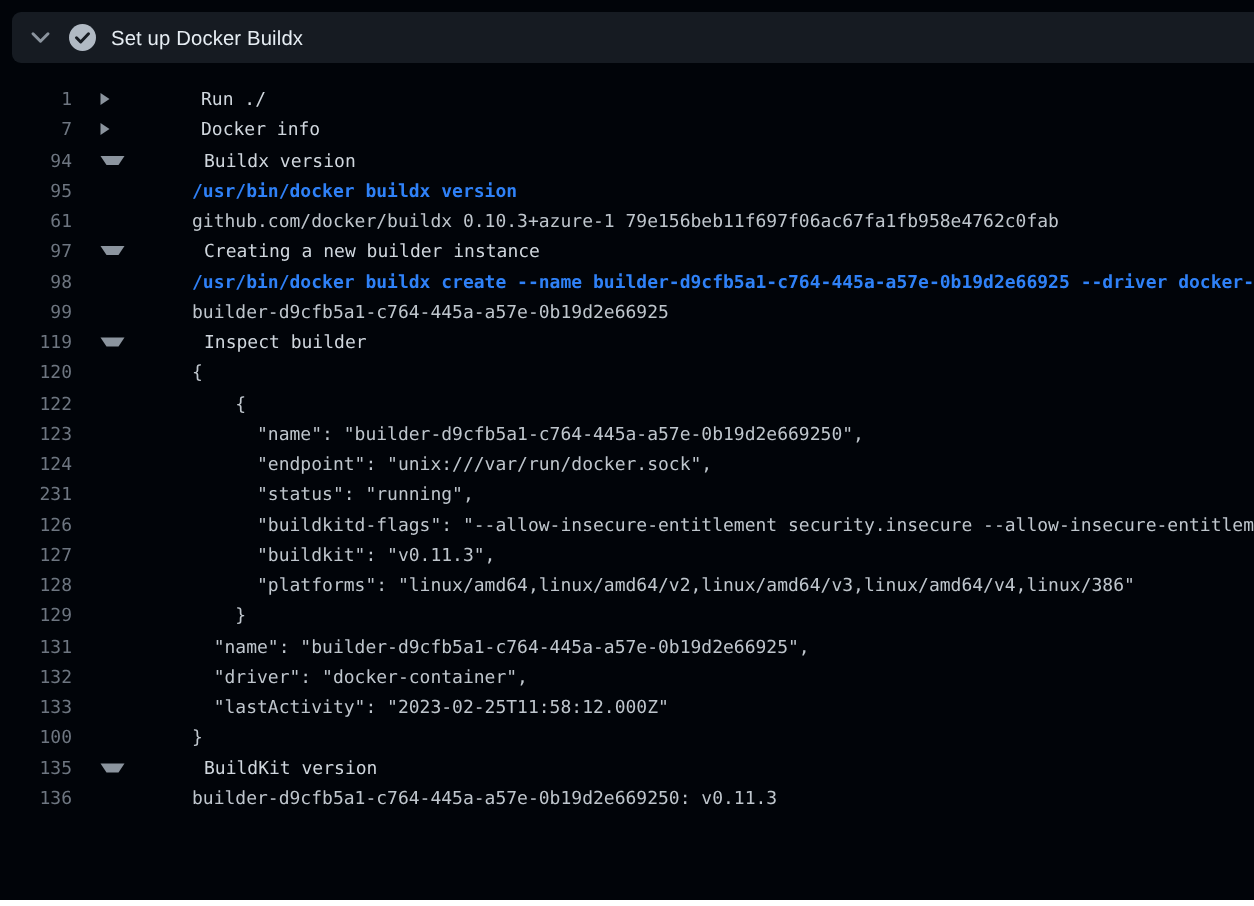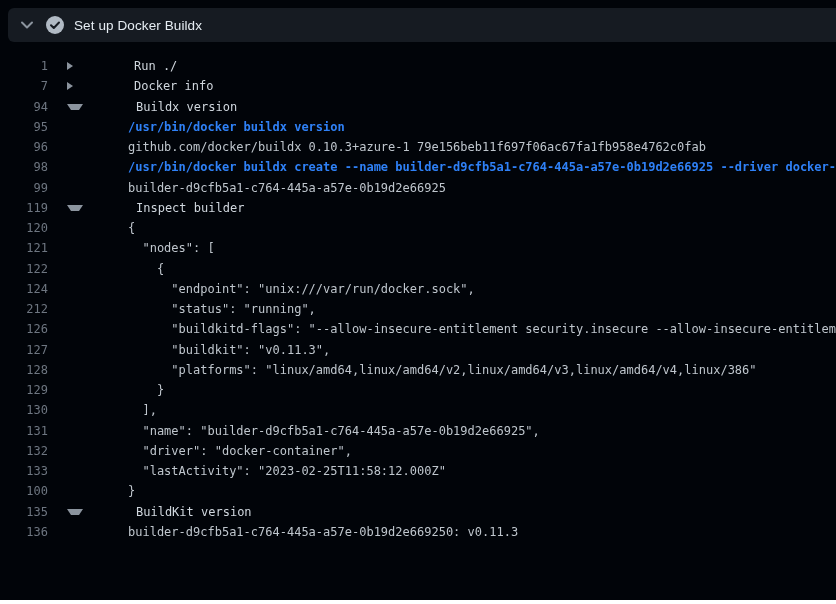--- a/index.html
+++ b/index.html
@@ -109,23 +109,28 @@
     <span class="num">94</span>
     <span class="arrow expanded"></span>
     <pre class="text">Buildx version</pre>
   </div>
       <div class="row kind-command">
     <span class="num">95</span>
     <span class="arrow"></span>
     <pre class="text">/usr/bin/docker buildx version</pre>
   </div>
       <div class="row kind-output">
-    <span class="num">96</span>
+    <span class="num">61</span>
     <span class="arrow"></span>
     <pre class="text">github.com/docker/buildx 0.10.3+azure-1 79e156beb11f697f06ac67fa1fb958e4762c0fab</pre>
+  </div>
+      <div class="row kind-group">
+    <span class="num">97</span>
+    <span class="arrow expanded"></span>
+    <pre class="text">Creating a new builder instance</pre>
   </div>
       <div class="row kind-command">
     <span class="num">98</span>
     <span class="arrow"></span>
     <pre class="text">/usr/bin/docker buildx create --name builder-d9cfb5a1-c764-445a-a57e-0b19d2e66925 --driver docker-container</pre>
   </div>
       <div class="row kind-output">
     <span class="num">99</span>
     <span class="arrow"></span>
     <pre class="text">builder-d9cfb5a1-c764-445a-a57e-0b19d2e66925</pre>
@@ -134,36 +139,36 @@
     <span class="num">119</span>
     <span class="arrow expanded"></span>
     <pre class="text">Inspect builder</pre>
   </div>
       <div class="row kind-output">
     <span class="num">120</span>
     <span class="arrow"></span>
     <pre class="text">{</pre>
   </div>
       <div class="row kind-output">
-    <span class="num">121</span>
-    <span class="arrow"></span>
-    <pre class="text">  "nodes": [</pre>
-  </div>
-      <div class="row kind-output">
     <span class="num">122</span>
     <span class="arrow"></span>
     <pre class="text">    {</pre>
   </div>
       <div class="row kind-output">
+    <span class="num">123</span>
+    <span class="arrow"></span>
+    <pre class="text">      "name": "builder-d9cfb5a1-c764-445a-a57e-0b19d2e669250",</pre>
+  </div>
+      <div class="row kind-output">
     <span class="num">124</span>
     <span class="arrow"></span>
     <pre class="text">      "endpoint": "unix:///var/run/docker.sock",</pre>
   </div>
       <div class="row kind-output">
-    <span class="num">212</span>
+    <span class="num">231</span>
     <span class="arrow"></span>
     <pre class="text">      "status": "running",</pre>
   </div>
       <div class="row kind-output">
     <span class="num">126</span>
     <span class="arrow"></span>
     <pre class="text">      "buildkitd-flags": "--allow-insecure-entitlement security.insecure --allow-insecure-entitlement network.host",</pre>
   </div>
       <div class="row kind-output">
     <span class="num">127</span>
@@ -174,25 +179,20 @@
     <span class="num">128</span>
     <span class="arrow"></span>
     <pre class="text">      "platforms": "linux/amd64,linux/amd64/v2,linux/amd64/v3,linux/amd64/v4,linux/386"</pre>
   </div>
       <div class="row kind-output">
     <span class="num">129</span>
     <span class="arrow"></span>
     <pre class="text">    }</pre>
   </div>
       <div class="row kind-output">
-    <span class="num">130</span>
-    <span class="arrow"></span>
-    <pre class="text">  ],</pre>
-  </div>
-      <div class="row kind-output">
     <span class="num">131</span>
     <span class="arrow"></span>
     <pre class="text">  "name": "builder-d9cfb5a1-c764-445a-a57e-0b19d2e66925",</pre>
   </div>
       <div class="row kind-output">
     <span class="num">132</span>
     <span class="arrow"></span>
     <pre class="text">  "driver": "docker-container",</pre>
   </div>
       <div class="row kind-output">

